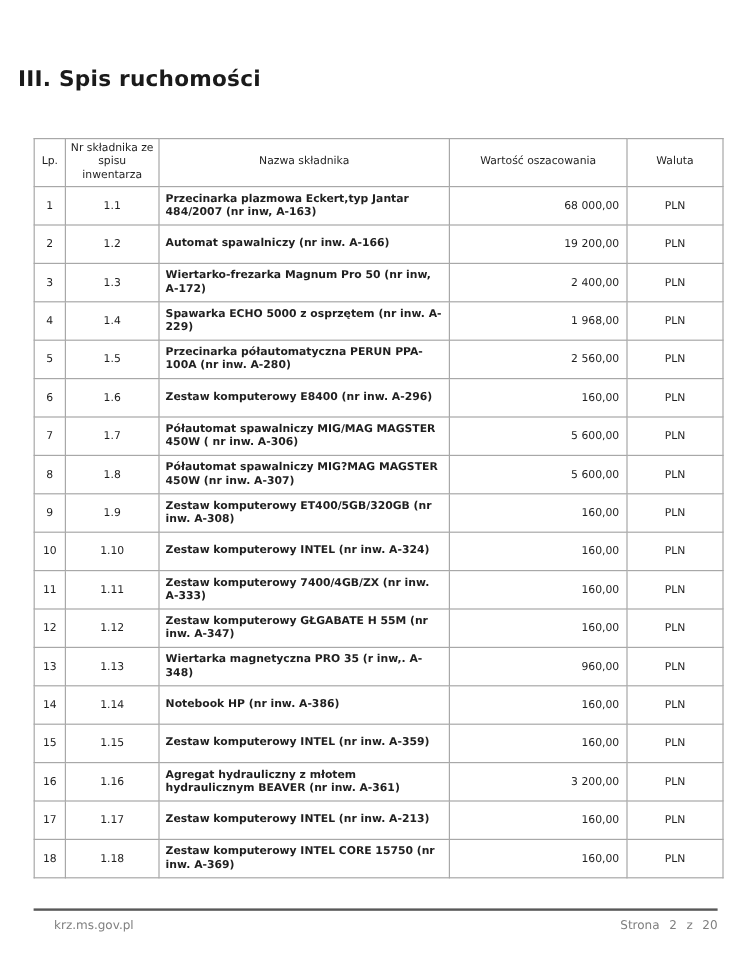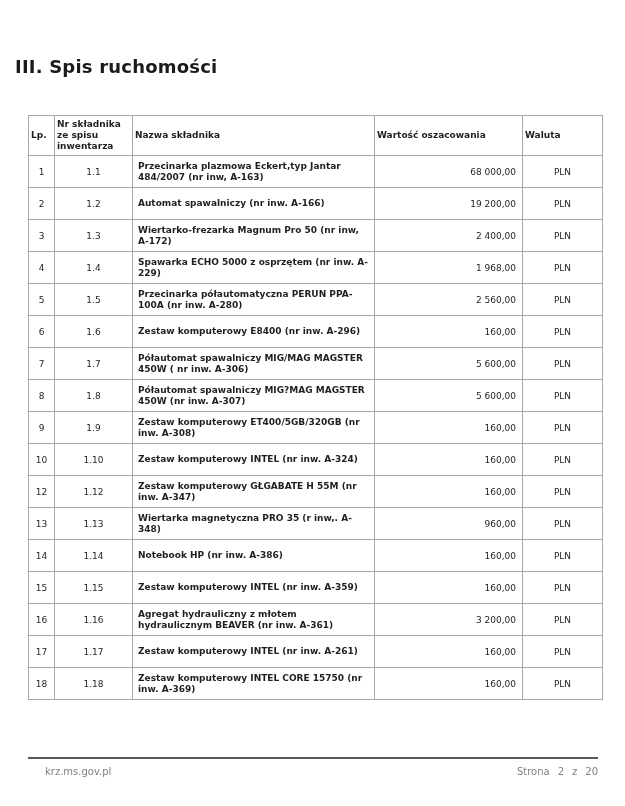--- a/index.html
+++ b/index.html
@@ -16,21 +16,21 @@
     position:absolute;left:28px;top:115px;width:574px;
     border-collapse:collapse;table-layout:fixed;
   }
   table.inv th,table.inv td{
     border:1px solid #a8a8a8;
     font-size:9px;color:#1f1f1f;vertical-align:middle;
     overflow:hidden;
   }
   table.inv thead tr{height:40px;}
   table.inv th{
-    font-weight:bold;text-align:left;line-height:11px;padding:1px 2px;
+    font-weight:normal;text-align:center;line-height:11px;padding:1px 2px;
   }
   table.inv tbody tr{height:32px;}
   td.c-lp,td.c-nr,td.c-cur{text-align:center;padding:1px 2px;}
   td.c-name{text-align:left;padding:2px 6px 2px 5px;line-height:11px;word-wrap:break-word;font-weight:bold;}
   td.c-val{text-align:right;padding:1px 6px 1px 2px;white-space:nowrap;}
   .page-footer{
     position:absolute;left:28px;top:757px;width:570px;
     border-top:2px solid #595959;
     display:flex;justify-content:space-between;align-items:flex-start;
     padding-top:7px;font-size:10px;color:#808080;gap:40px;
@@ -127,20 +127,27 @@
           <td class="c-cur">PLN</td>
         </tr>
         <tr>
           <td class="c-lp">10</td>
           <td class="c-nr">1.10</td>
           <td class="c-name">Zestaw komputerowy INTEL (nr inw. A-324)</td>
           <td class="c-val">160,00</td>
           <td class="c-cur">PLN</td>
         </tr>
         <tr>
+          <td class="c-lp">11</td>
+          <td class="c-nr">1.11</td>
+          <td class="c-name">Zestaw komputerowy 7400/4GB/ZX (nr inw. A-333)</td>
+          <td class="c-val">160,00</td>
+          <td class="c-cur">PLN</td>
+        </tr>
+        <tr>
           <td class="c-lp">12</td>
           <td class="c-nr">1.12</td>
           <td class="c-name">Zestaw komputerowy GŁGABATE H 55M (nr inw. A-347)</td>
           <td class="c-val">160,00</td>
           <td class="c-cur">PLN</td>
         </tr>
         <tr>
           <td class="c-lp">13</td>
           <td class="c-nr">1.13</td>
           <td class="c-name">Wiertarka magnetyczna PRO 35 (r inw,. A-348)</td>
@@ -164,21 +171,21 @@
         <tr>
           <td class="c-lp">16</td>
           <td class="c-nr">1.16</td>
           <td class="c-name">Agregat hydrauliczny z młotem hydraulicznym BEAVER (nr inw. A-361)</td>
           <td class="c-val">3 200,00</td>
           <td class="c-cur">PLN</td>
         </tr>
         <tr>
           <td class="c-lp">17</td>
           <td class="c-nr">1.17</td>
-          <td class="c-name">Zestaw komputerowy INTEL (nr inw. A-261)</td>
+          <td class="c-name">Zestaw komputerowy INTEL (nr inw. A-213)</td>
           <td class="c-val">160,00</td>
           <td class="c-cur">PLN</td>
         </tr>
         <tr>
           <td class="c-lp">18</td>
           <td class="c-nr">1.18</td>
           <td class="c-name">Zestaw komputerowy INTEL CORE 15750 (nr inw. A-369)</td>
           <td class="c-val">160,00</td>
           <td class="c-cur">PLN</td>
         </tr>

